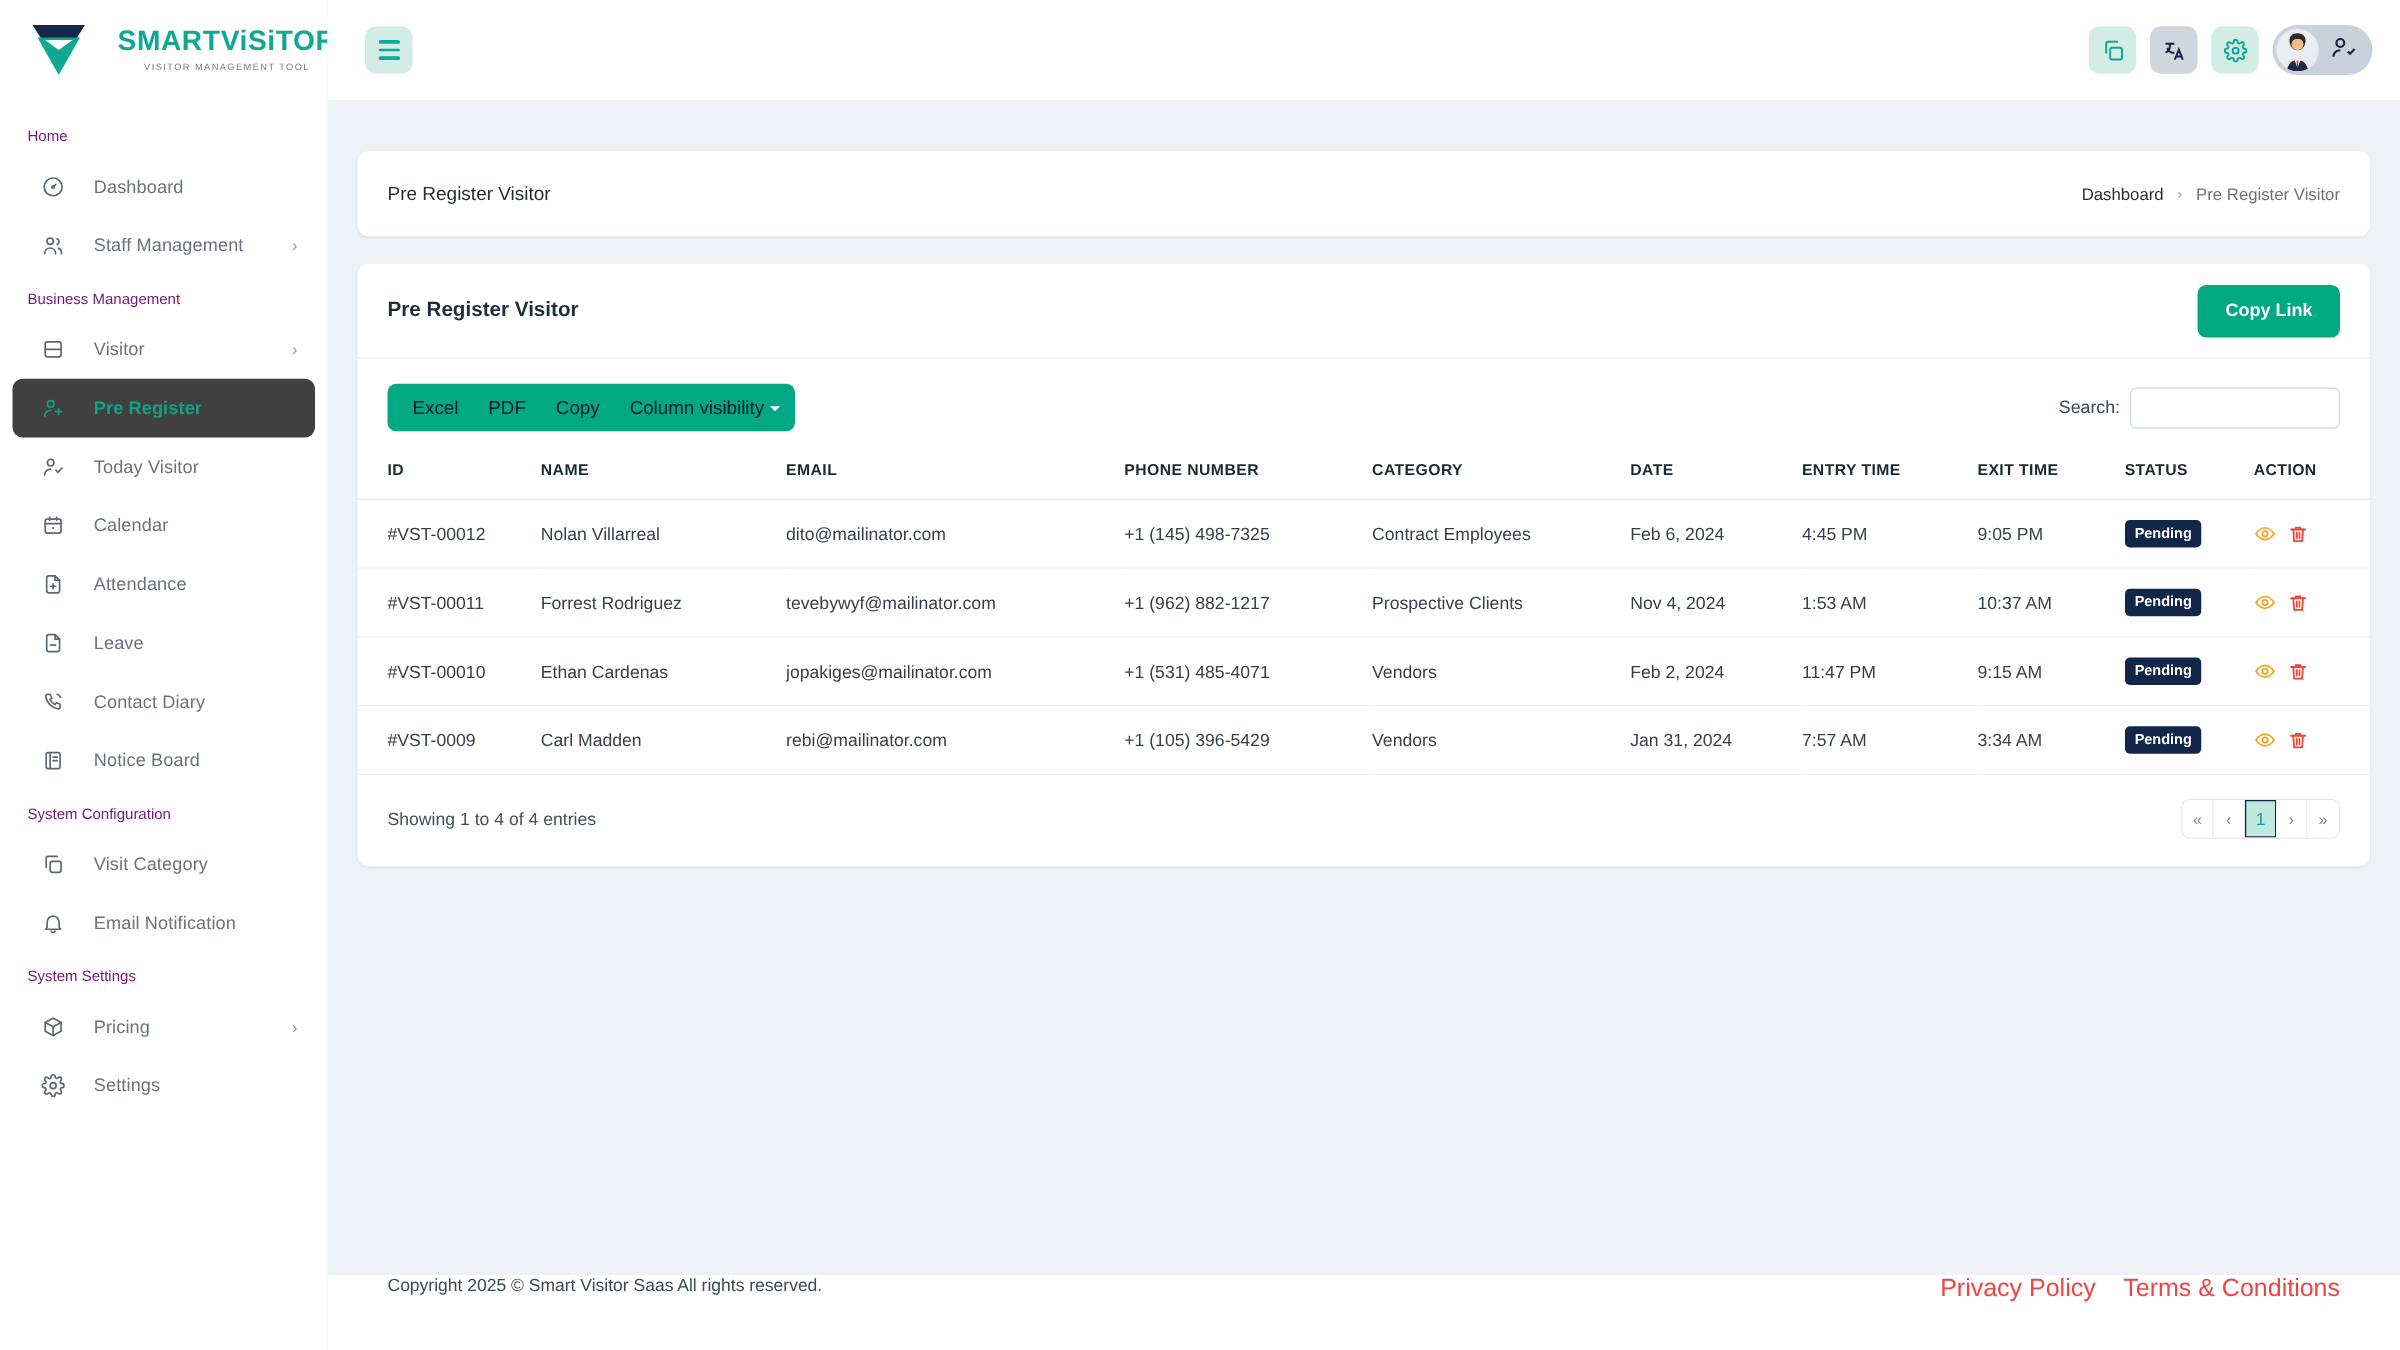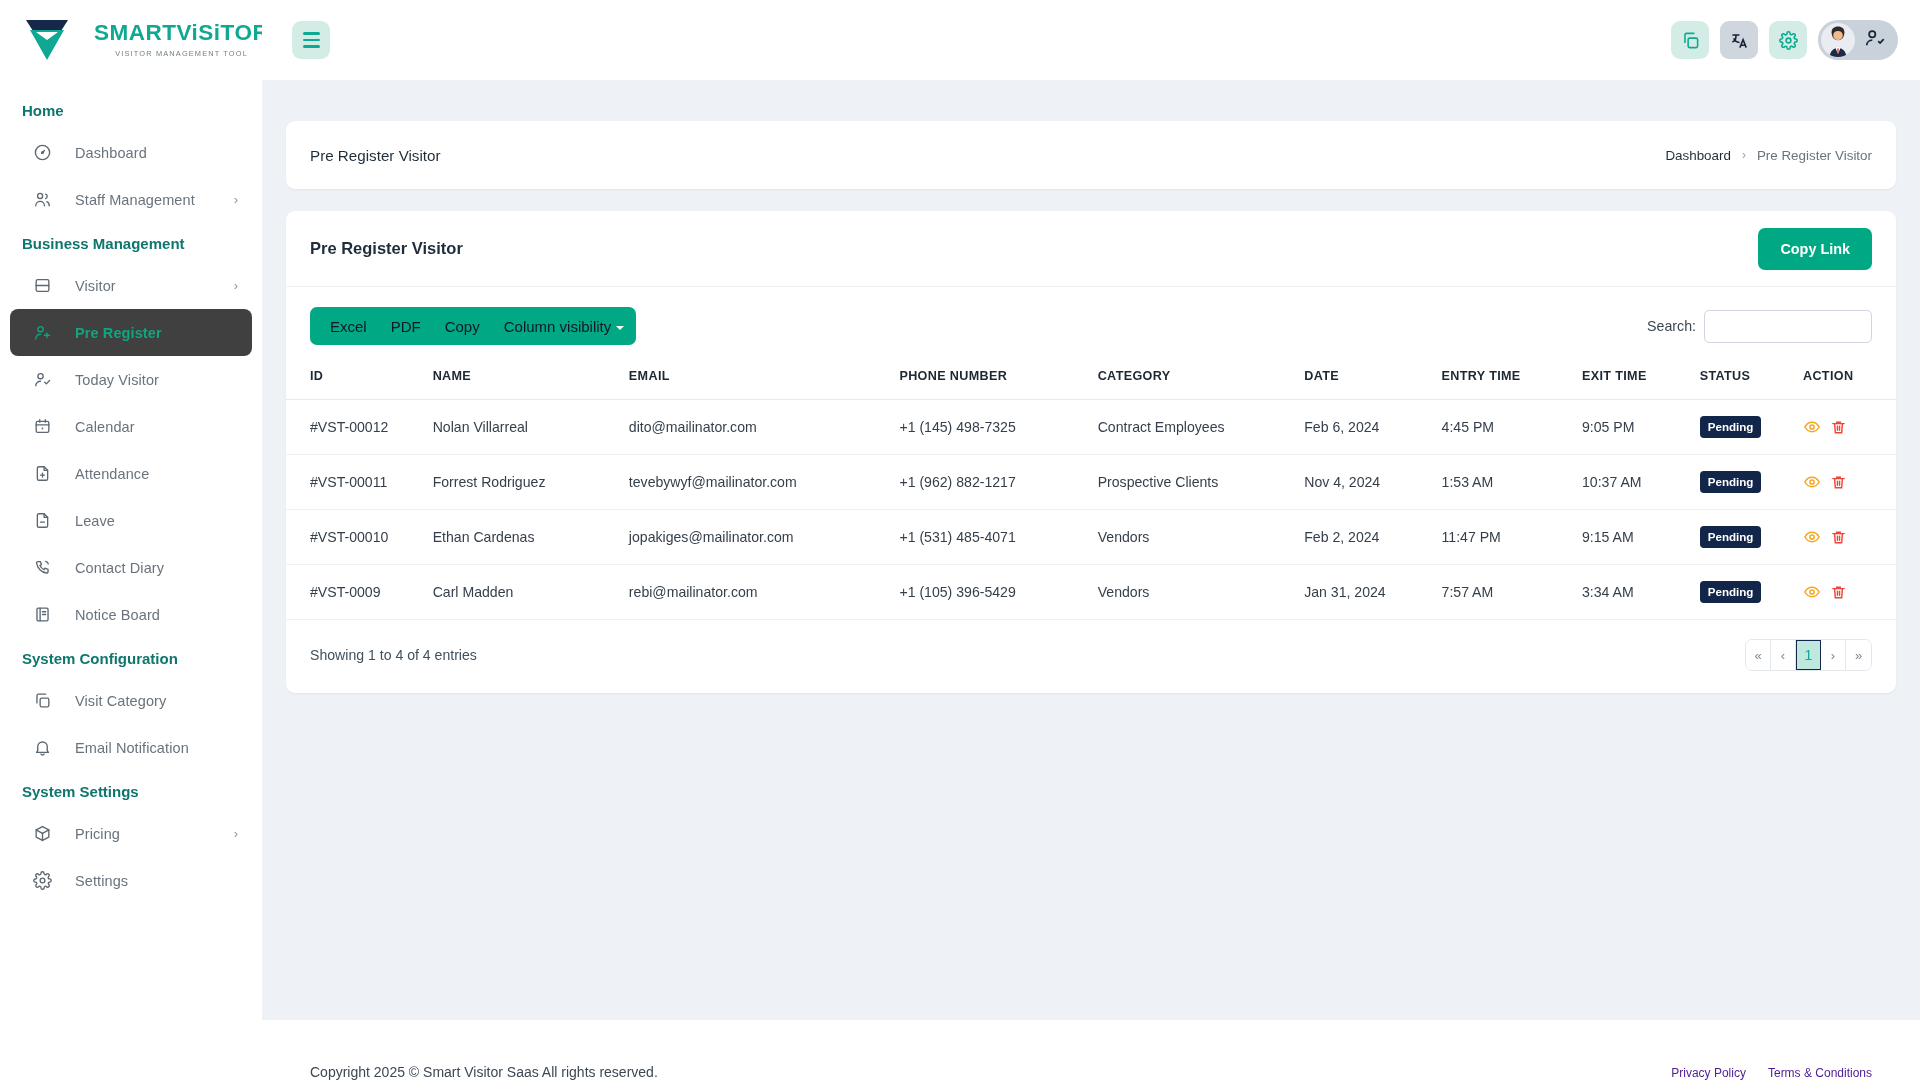--- a/index.html
+++ b/index.html
@@ -31,21 +31,21 @@
     color: #0fa893; line-height: 1;
   }
   .brand-title .dark { color: #0fa893; }
   .brand-sub {
     font-size: 7.4px; letter-spacing: 1.15px; color: #6f8187;
     margin-top: 4px; text-align: center;
   }
 
   .nav { padding-top: 10px; }
   .nav-group-title {
-    font-size: 15px; font-weight: 700; color: #0f766e;
+    font-size: 12px; font-weight: 400; color: #701a75;
     padding: 12px 0 10px 22px;
   }
   .nav-item {
     display: flex; align-items: center;
     height: 47px; margin: 0 10px; padding-left: 23px;
     border-radius: 8px; cursor: pointer; position: relative;
   }
   .nav-item .ic {
     width: 19px; height: 19px; flex: 0 0 19px;
     display: flex; align-items: center; justify-content: center;
@@ -181,26 +181,26 @@
     min-width: 25px; height: 30px; display: flex; align-items: center; justify-content: center;
     font-size: 13px; color: #7b8591; border-right: 1px solid #e3e8ec; cursor: pointer;
     padding: 0 6px; background: #fff;
   }
   .pager div:last-child { border-right: none; }
   .pager div.active {
     background: #bfe9de; color: #0fa893; border: 1px solid #12264a; font-size: 14px;
   }
 
   .footer {
-    height: 60px; background: #ffffff; display: flex; align-items: flex-end;
+    height: 60px; background: #ffffff; display: flex; align-items: flex-start;
     justify-content: space-between; padding: 0 48px 0 48px; flex: 0 0 60px;
   }
   .footer .copy { font-size: 14px; color: #3c4855; }
   .footer .links { display: flex; gap: 22px; }
-  .footer .links a { font-size: 12px; color: #4c1d95; text-decoration: none; cursor: pointer; }
+  .footer .links a { font-size: 20px; color: #ef4444; text-decoration: none; cursor: pointer; }
 </style>
 </head>
 <body>
 
 <div class="app">
 
   <aside class="sidebar">
     <div class="brand">
       <div class="brand-mark">
         <svg width="46" height="44" viewBox="0 0 46 44">

